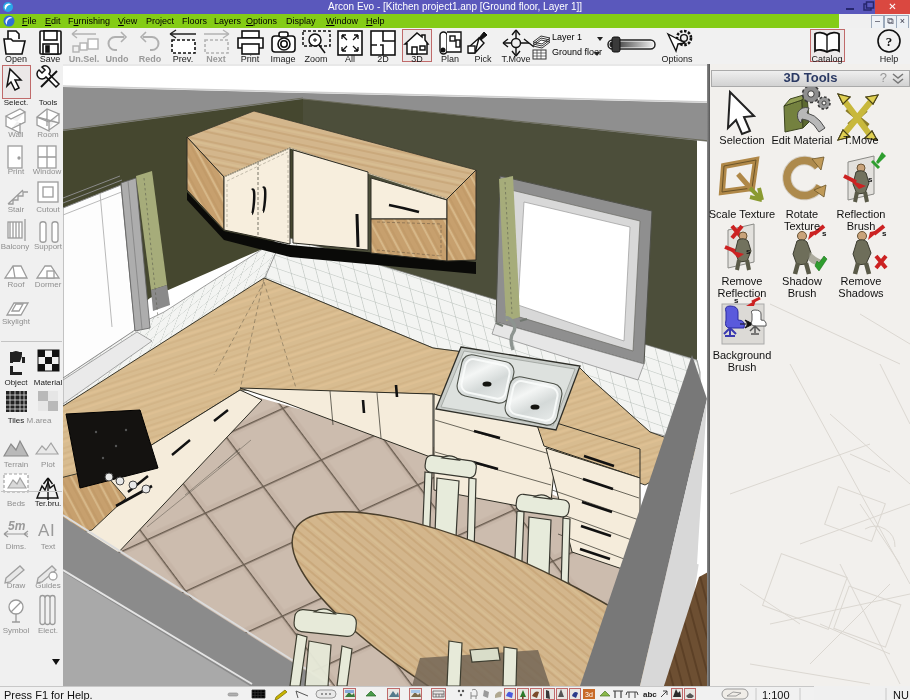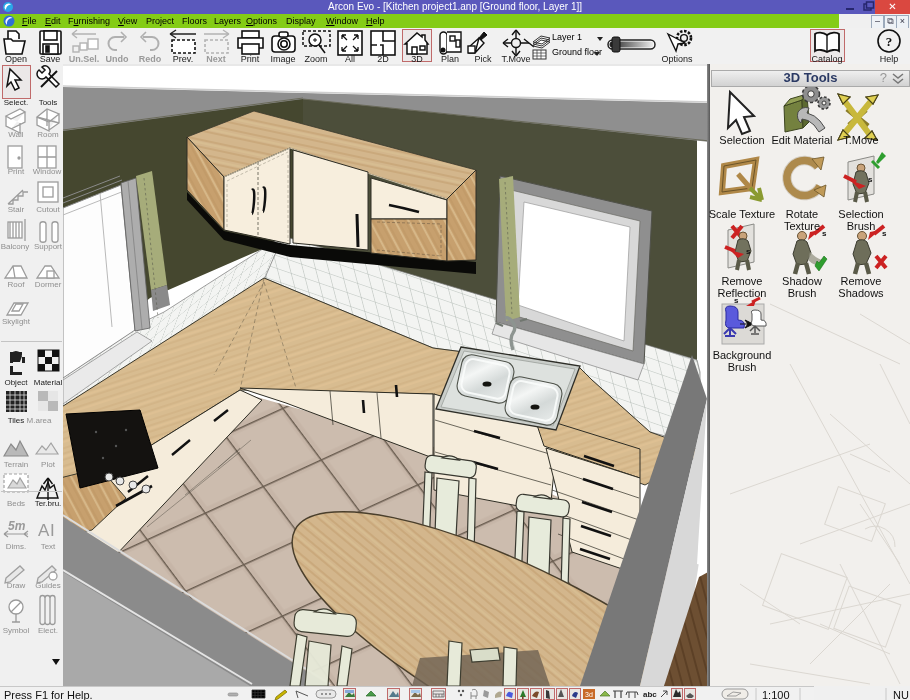--- a/index.html
+++ b/index.html
@@ -590,21 +590,21 @@
 
 </svg>
 <div id="panelhdr">3D Tools<span style="position:absolute;right:22px;top:0;color:#999;font-weight:normal">?</span><svg width="14" height="12" style="position:absolute;right:4px;top:2px">
         <path d="M2 1 l5 4 5 -4 M2 6 l5 4 5 -4" stroke="#777" stroke-width="1.5" fill="none"></path>
       </svg></div>
 <div class="plab" style="left:-3px;top:70px">Selection</div>
 <div class="plab" style="left:57px;top:70px">Edit Material</div>
 <div class="plab" style="left:116px;top:70px">T.Move</div>
 <div class="plab" style="left:-3px;top:144px">Scale Texture</div>
 <div class="plab" style="left:57px;top:144px">Rotate Texture</div>
-<div class="plab" style="left:116px;top:144px">Selection Brush</div>
+<div class="plab" style="left:116px;top:144px">Reflection Brush</div>
 <div class="plab" style="left:-3px;top:211px">Remove Reflection</div>
 <div class="plab" style="left:57px;top:211px">Shadow Brush</div>
 <div class="plab" style="left:116px;top:211px">Remove Shadows</div>
 <div class="plab" style="left:-3px;top:285px">Background Brush</div>
 </div>
 
 <div id="statusbar" class="abs">
     <span style="position:absolute;left:4px;top:2px">Press F1 for Help.</span>
     <span style="position:absolute;left:762px;top:2px">1:100</span>
     <span style="position:absolute;left:893px;top:2px">NU</span>

